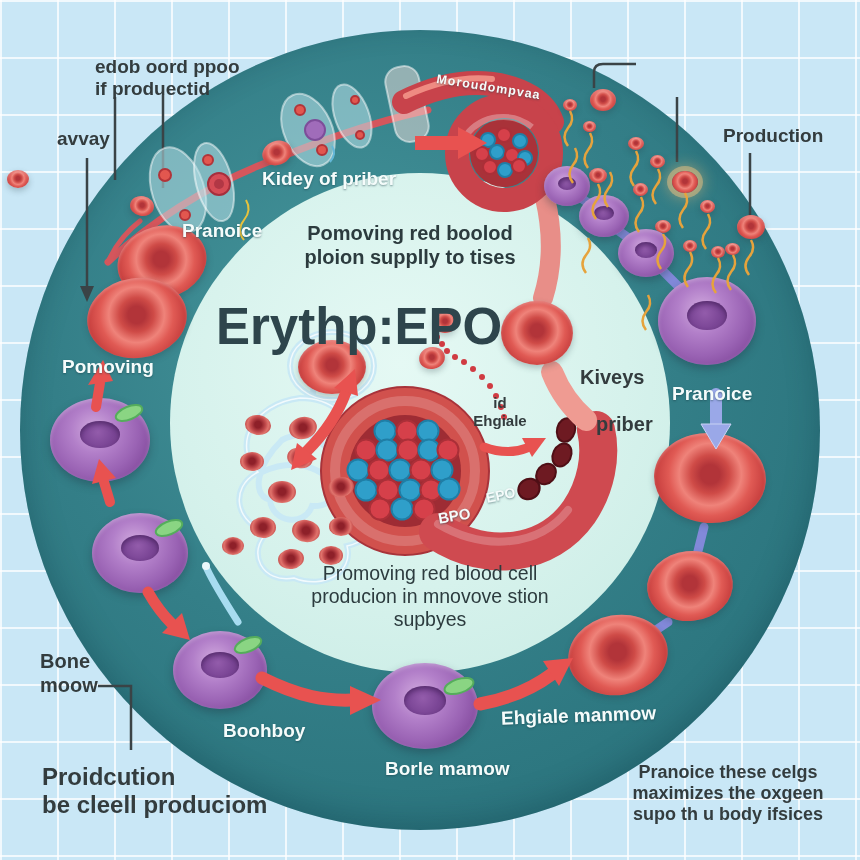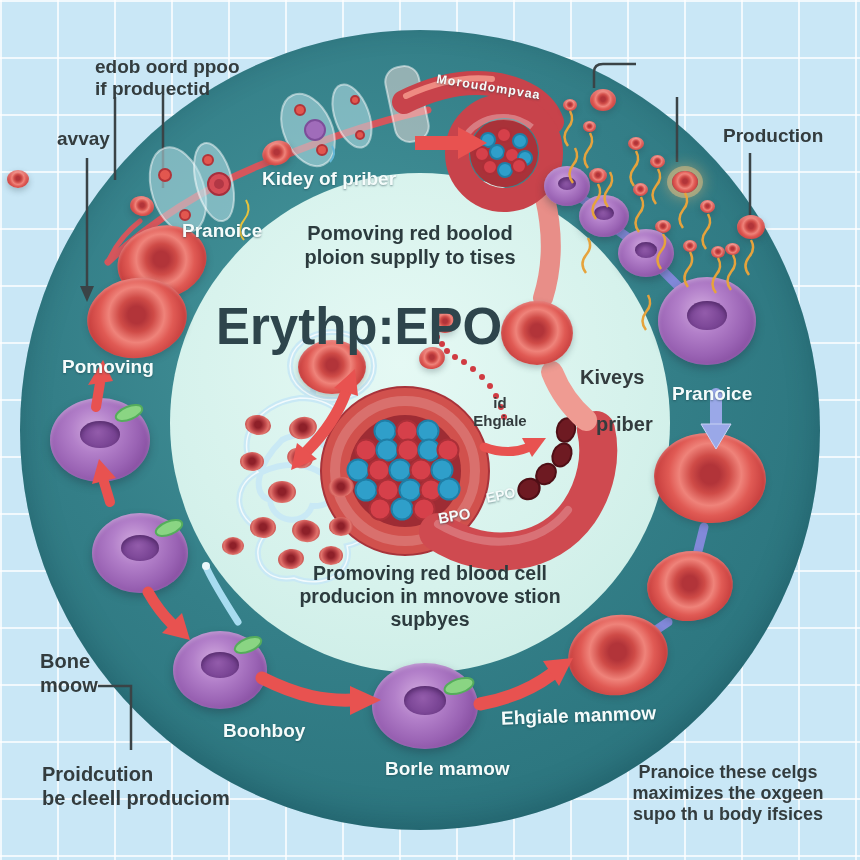--- a/index.html
+++ b/index.html
@@ -322,26 +322,26 @@
 ploion supplly to tises</div>
   <div class="lbl" style="left:216px;top:297px;font-size:51px;font-weight:700;color:#2e454c">Erythp:EPO</div>
   <div class="lbl lbl-dark" style="left:580px;top:366px;font-size:20px">Kiveys</div>
   <div class="lbl lbl-dark" style="left:596px;top:413px;font-size:20px">priber</div>
   <div class="lbl lbl-dark center" style="left:468px;top:394px;width:64px;font-size:15px">id
 Ehgiale</div>
   <div class="lbl lbl-white" style="left:486px;top:487px;font-size:14px;transform:rotate(-12deg)">EPO</div>
   <div class="lbl lbl-white" style="left:438px;top:507px;font-size:15px;transform:rotate(-10deg)">BPO</div>
   <div class="lbl lbl-white" style="left:672px;top:383px">Pranoice</div>
   <div class="lbl lbl-white" style="left:62px;top:356px">Pomoving</div>
-  <div class="lbl lbl-dark center" style="left:295px;top:562px;width:270px;font-size:19.5px;font-weight:700;color:#2c3b3e">Promoving red blood cell
+  <div class="lbl lbl-dark center" style="left:295px;top:562px;width:270px;font-size:19.5px;font-weight:400;color:#2c3b3e">Promoving red blood cell
 producion in mnovove stion
 supbyes</div>
   <div class="lbl lbl-dark" style="left:40px;top:650px;font-size:20px">Bone
 moow</div>
   <div class="lbl lbl-white" style="left:223px;top:720px">Boohboy</div>
   <div class="lbl lbl-white" style="left:385px;top:758px">Borle mamow</div>
   <div class="lbl lbl-white" style="left:501px;top:705px;transform:rotate(-2deg)">Ehgiale manmow</div>
-  <div class="lbl lbl-dark" style="left:42px;top:763px;font-size:20px">Proidcution
+  <div class="lbl lbl-dark" style="left:42px;top:763px;font-size:24px">Proidcution
 be cleell produciom</div>
   <div class="lbl lbl-dark center" style="left:628px;top:762px;width:200px;font-size:18px">Pranoice these celgs
 maximizes the oxgeen
 supo th u body ifsices</div>
 </div>
 
 </body></html>

